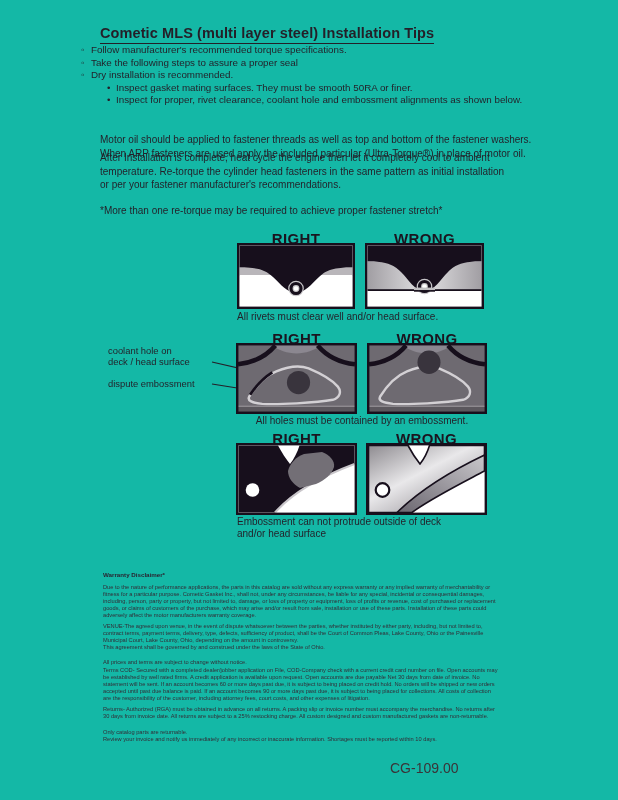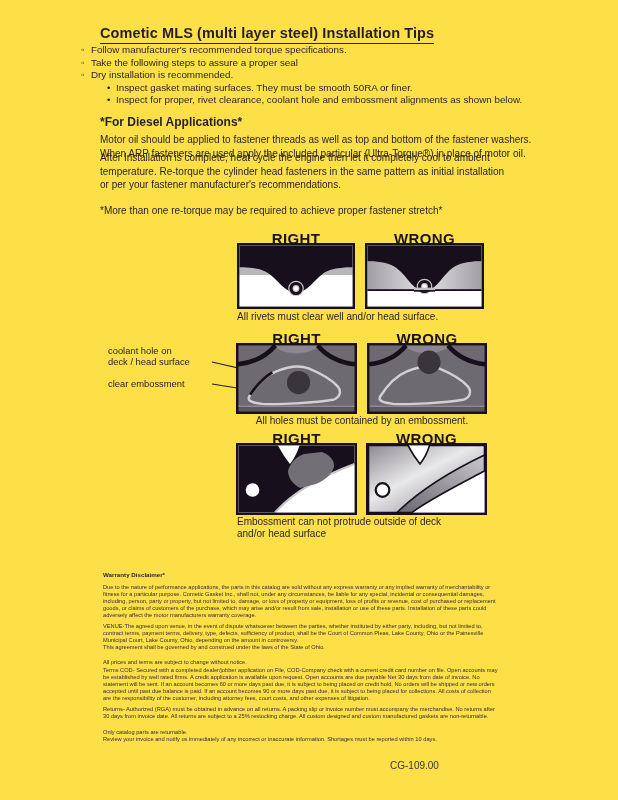--- a/index.html
+++ b/index.html
@@ -1,16 +1,16 @@
 <!DOCTYPE html>
 <html><head>
 <meta charset="utf-8">
 <style>
   html,body{margin:0;padding:0;background:#fff;}
-  .page{position:relative;width:618px;height:800px;background:#fde047;overflow:hidden;
+  .page{position:relative;width:618px;height:800px;background:#14b8a6;overflow:hidden;
         font-family:"Liberation Sans","DejaVu Sans",sans-serif;color:#241f28;}
   .abs{position:absolute;}
   .pre{white-space:pre-line;}
 
   .title{left:100px;top:25px;font-size:14.5px;font-weight:bold;letter-spacing:.1px;
          border-bottom:1.7px solid #241f28;padding-bottom:2px;margin:0;}
 
   .tips{left:81px;top:44px;font-size:9.8px;line-height:12.6px;}
   .tip{position:relative;padding-left:10px;}
   .tip::before{content:"◦";position:absolute;left:0;top:0;font-size:9.8px;}
@@ -27,39 +27,38 @@
   .caption{font-size:10px;color:#241f28;}
 
   .callout{font-size:9.4px;line-height:11px;text-align:left;color:#241f28;}
 
   .legal{left:103px;top:572px;width:412px;font-size:5.7px;line-height:6.95px;color:#332d36;}
   .legal h2{font-size:6.2px;font-weight:bold;margin:0 0 5px 0;color:#2a2430;}
   .lp{margin:0 0 4.5px 0;}
   .lp-allprices{margin:8px 0 1px 0;}
   .lp-only{margin-top:9px;}
 
-  .partnum{left:390px;top:760px;font-size:10px;color:#3a3438;}
+  .partnum{left:390px;top:760px;font-size:14px;color:#3a3438;}
   svg{display:block;}
 </style>
 </head>
 <body>
 
 <div class="page">
 
   <h1 class="abs title">Cometic MLS (multi layer steel) Installation Tips</h1>
 
   <div class="abs tips">
     <div class="tip"><span>Follow manufacturer's recommended torque specifications.</span></div>
     <div class="tip"><span>Take the following steps to assure a proper seal</span></div>
     <div class="tip"><span>Dry installation is recommended.</span></div>
     <div class="subtip"><span>Inspect gasket mating surfaces.  They must be smooth 50RA or finer.</span></div>
     <div class="subtip"><span>Inspect for proper, rivet clearance, coolant hole and embossment alignments as shown below.</span></div>
   </div>
 
-  <h2 class="abs diesel-h">*For Diesel Applications*</h2>
   <div class="abs para p1 pre">Motor oil should be applied to fastener threads as well as top and bottom of the fastener washers.
 When ARP fasteners are used apply the included particular (Ultra-Torque®) in place of motor oil.</div>
   <div class="abs para p2 pre">After Installation is complete, heat cycle the engine then let it completely cool to ambient
 temperature. Re-torque the cylinder head fasteners in the same pattern as initial installation
 or per your fastener manufacturer's recommendations.</div>
   <div class="abs para pfoot">*More than one re-torque may be required to achieve proper fastener stretch*</div>
 
   <div class="abs dlabel" style="left:237px;top:230px;width:118px;">RIGHT</div>
   <div class="abs dlabel" style="left:365px;top:230px;width:119px;">WRONG</div>
 
@@ -94,21 +93,21 @@
     <rect x="1.2" y="1.2" width="116.6" height="63.6" fill="none" stroke="#170f1c" stroke-width="2.4"></rect>
   </svg>
 
   <div class="abs caption" style="left:237px;top:311px;">All rivets must clear well and/or head surface.</div>
 
   <div class="abs dlabel" style="left:236px;top:330px;width:121px;">RIGHT</div>
   <div class="abs dlabel" style="left:367px;top:330px;width:120px;">WRONG</div>
 
   <div class="abs callout pre" style="left:108px;top:345px;width:102px;">coolant hole on
 deck / head surface</div>
-  <div class="abs callout" style="left:108px;top:378px;width:102px;">clear embossment</div>
+  <div class="abs callout" style="left:108px;top:378px;width:102px;">dispute embossment</div>
 
   <svg class="abs" style="left:110px;top:340px;" width="260" height="80" viewBox="0 0 260 80">
     <line x1="102" y1="22" x2="185" y2="41" stroke="#241f28" stroke-width="1.1"></line>
     <line x1="102" y1="44" x2="152" y2="52" stroke="#241f28" stroke-width="1.1"></line>
   </svg>
 
   <svg class="abs" style="left:236px;top:343px;" width="121" height="71" viewBox="0 0 120 70" preserveAspectRatio="none">
     <rect x="1.2" y="1.2" width="117.6" height="67.6" fill="#6e6a71"></rect>
     <path d="M36,2 C48,13 72,13 84,2 Z" fill="#8b8790"></path>
     <path d="M2,21 C20,19 31,12 39,2.5" fill="none" stroke="#170f1c" stroke-width="4.5"></path>

